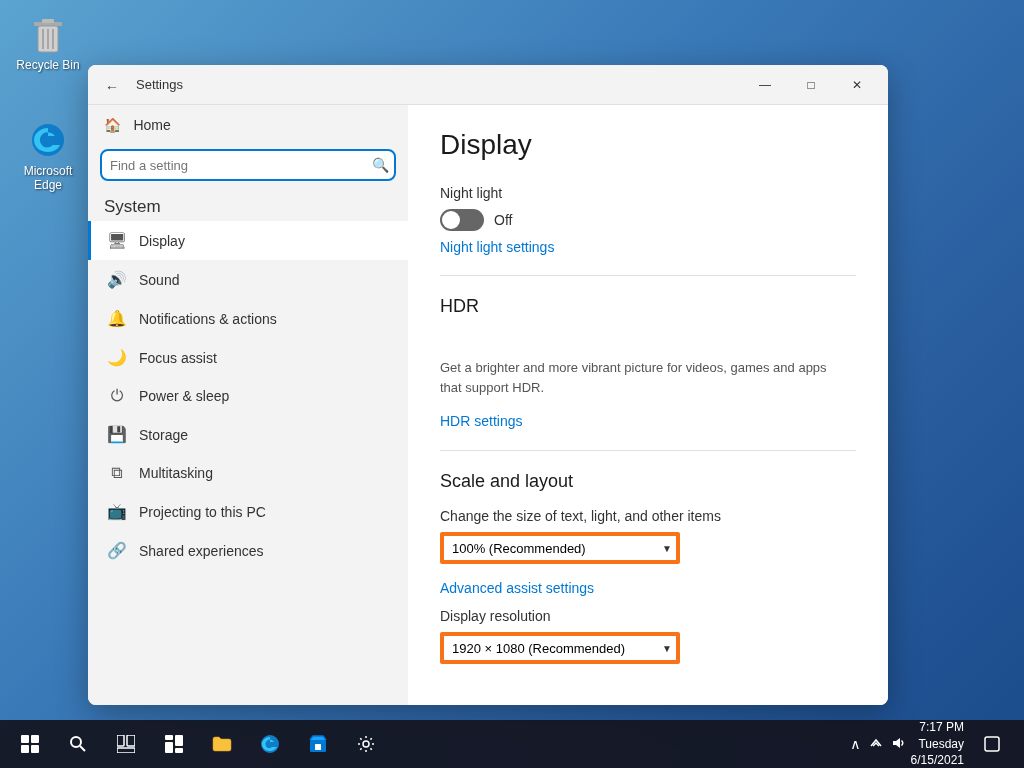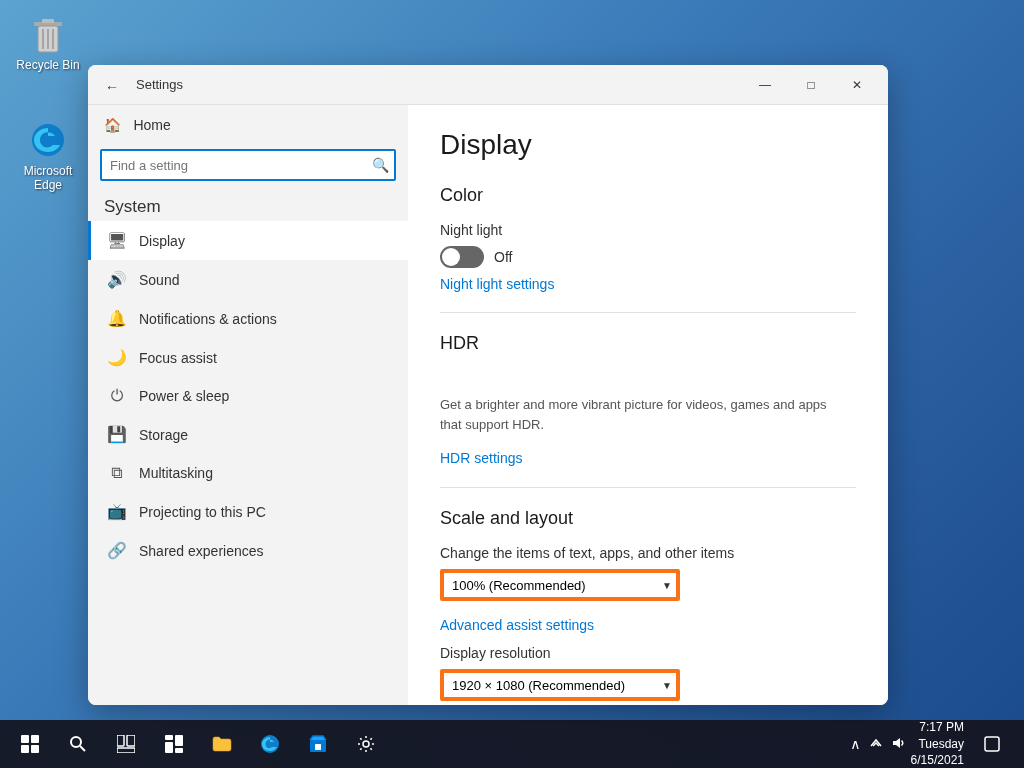--- a/index.html
+++ b/index.html
@@ -205,21 +205,21 @@
     }
 
     .search-box {
       margin: 4px 12px 8px;
       position: relative;
     }
     .search-box input {
       width: 100%;
       height: 32px;
       border: 2px solid #0078d4;
-      border-radius: 2px;
+      border-radius: 8px;
       padding: 0 30px 0 8px;
       font-size: 13px;
       background: white;
       outline: none;
     }
     .search-icon-btn {
       position: absolute;
       right: 6px;
       top: 50%;
       transform: translateY(-50%);
@@ -485,21 +485,20 @@
         <div class="sidebar-item">
           <span class="item-icon">🔗</span>
           <span>Shared experiences</span>
         </div>
       </div>
 
       <div class="main-content">
         <h1 class="page-title">Display</h1>
 
         
-        <h2 class="section-title">Color</h2>
 
         <div class="setting-row">
           <span class="setting-label">Night light</span>
           <div class="toggle-row">
             <div class="toggle"></div>
             <span class="toggle-label">Off</span>
           </div>
           <a class="link-text">Night light settings</a>
         </div>
 
@@ -511,21 +510,21 @@
         <p class="hdr-desc">Get a brighter and more vibrant picture for videos, games and apps<br>that support HDR.</p>
 
         <a class="link-text">HDR settings</a>
 
         <hr class="section-divider">
 
         
         <h2 class="section-title">Scale and layout</h2>
 
         <div class="setting-row">
-          <span class="setting-label">Change the items of text, apps, and other items</span>
+          <span class="setting-label">Change the size of text, light, and other items</span>
           <div class="dropdown-wrapper">
             <select>
               <option>100% (Recommended)</option>
               <option>125%</option>
               <option>150%</option>
               <option>175%</option>
             </select>
             <span class="dropdown-arrow">▼</span>
           </div>
           <a class="link-text">Advanced assist settings</a>

